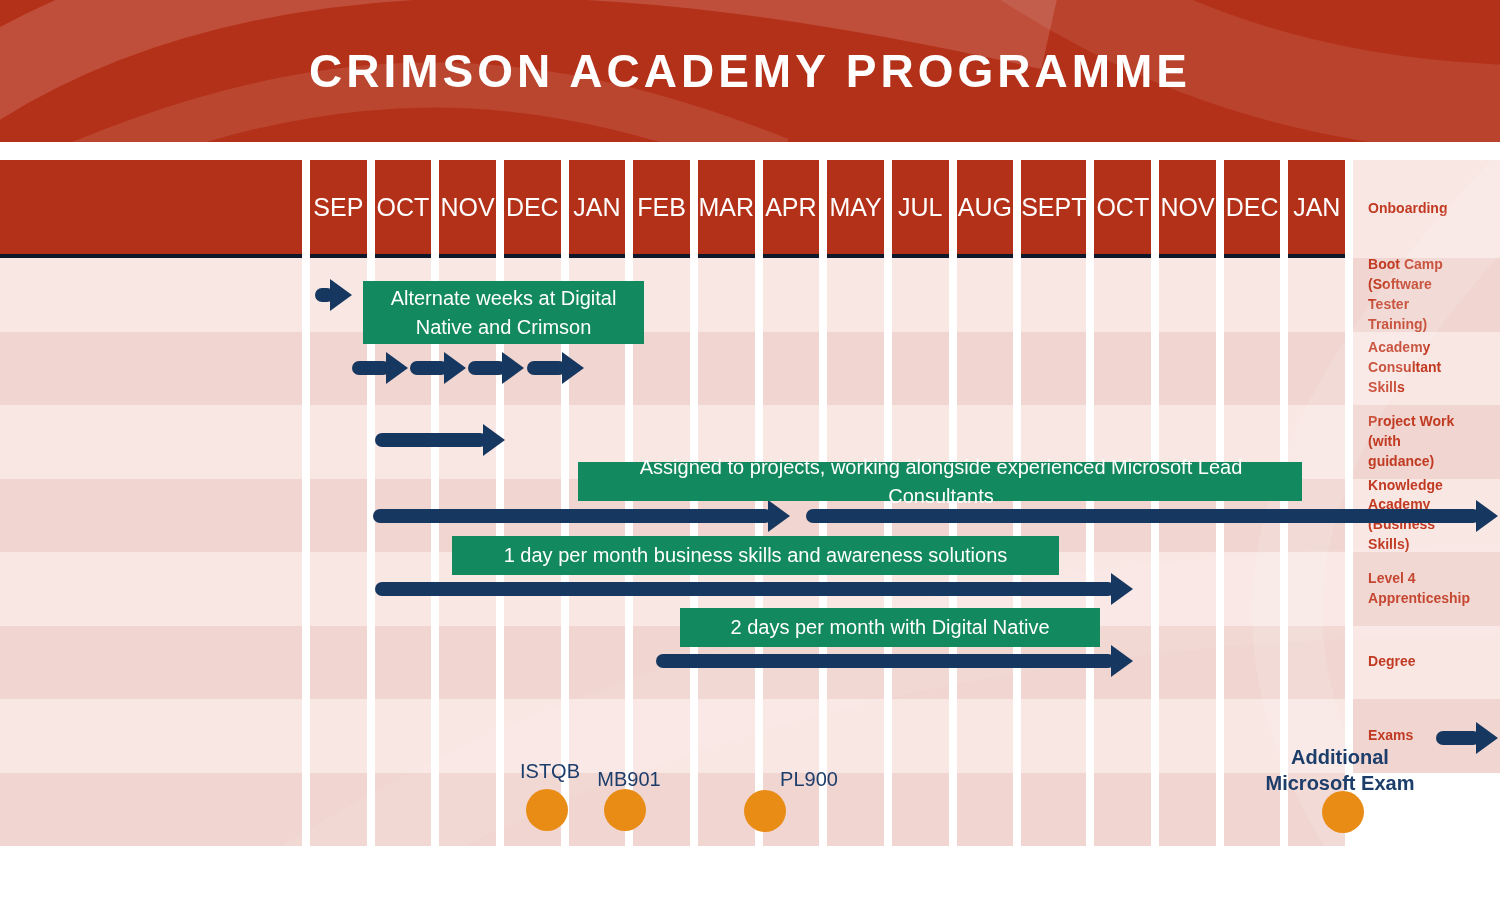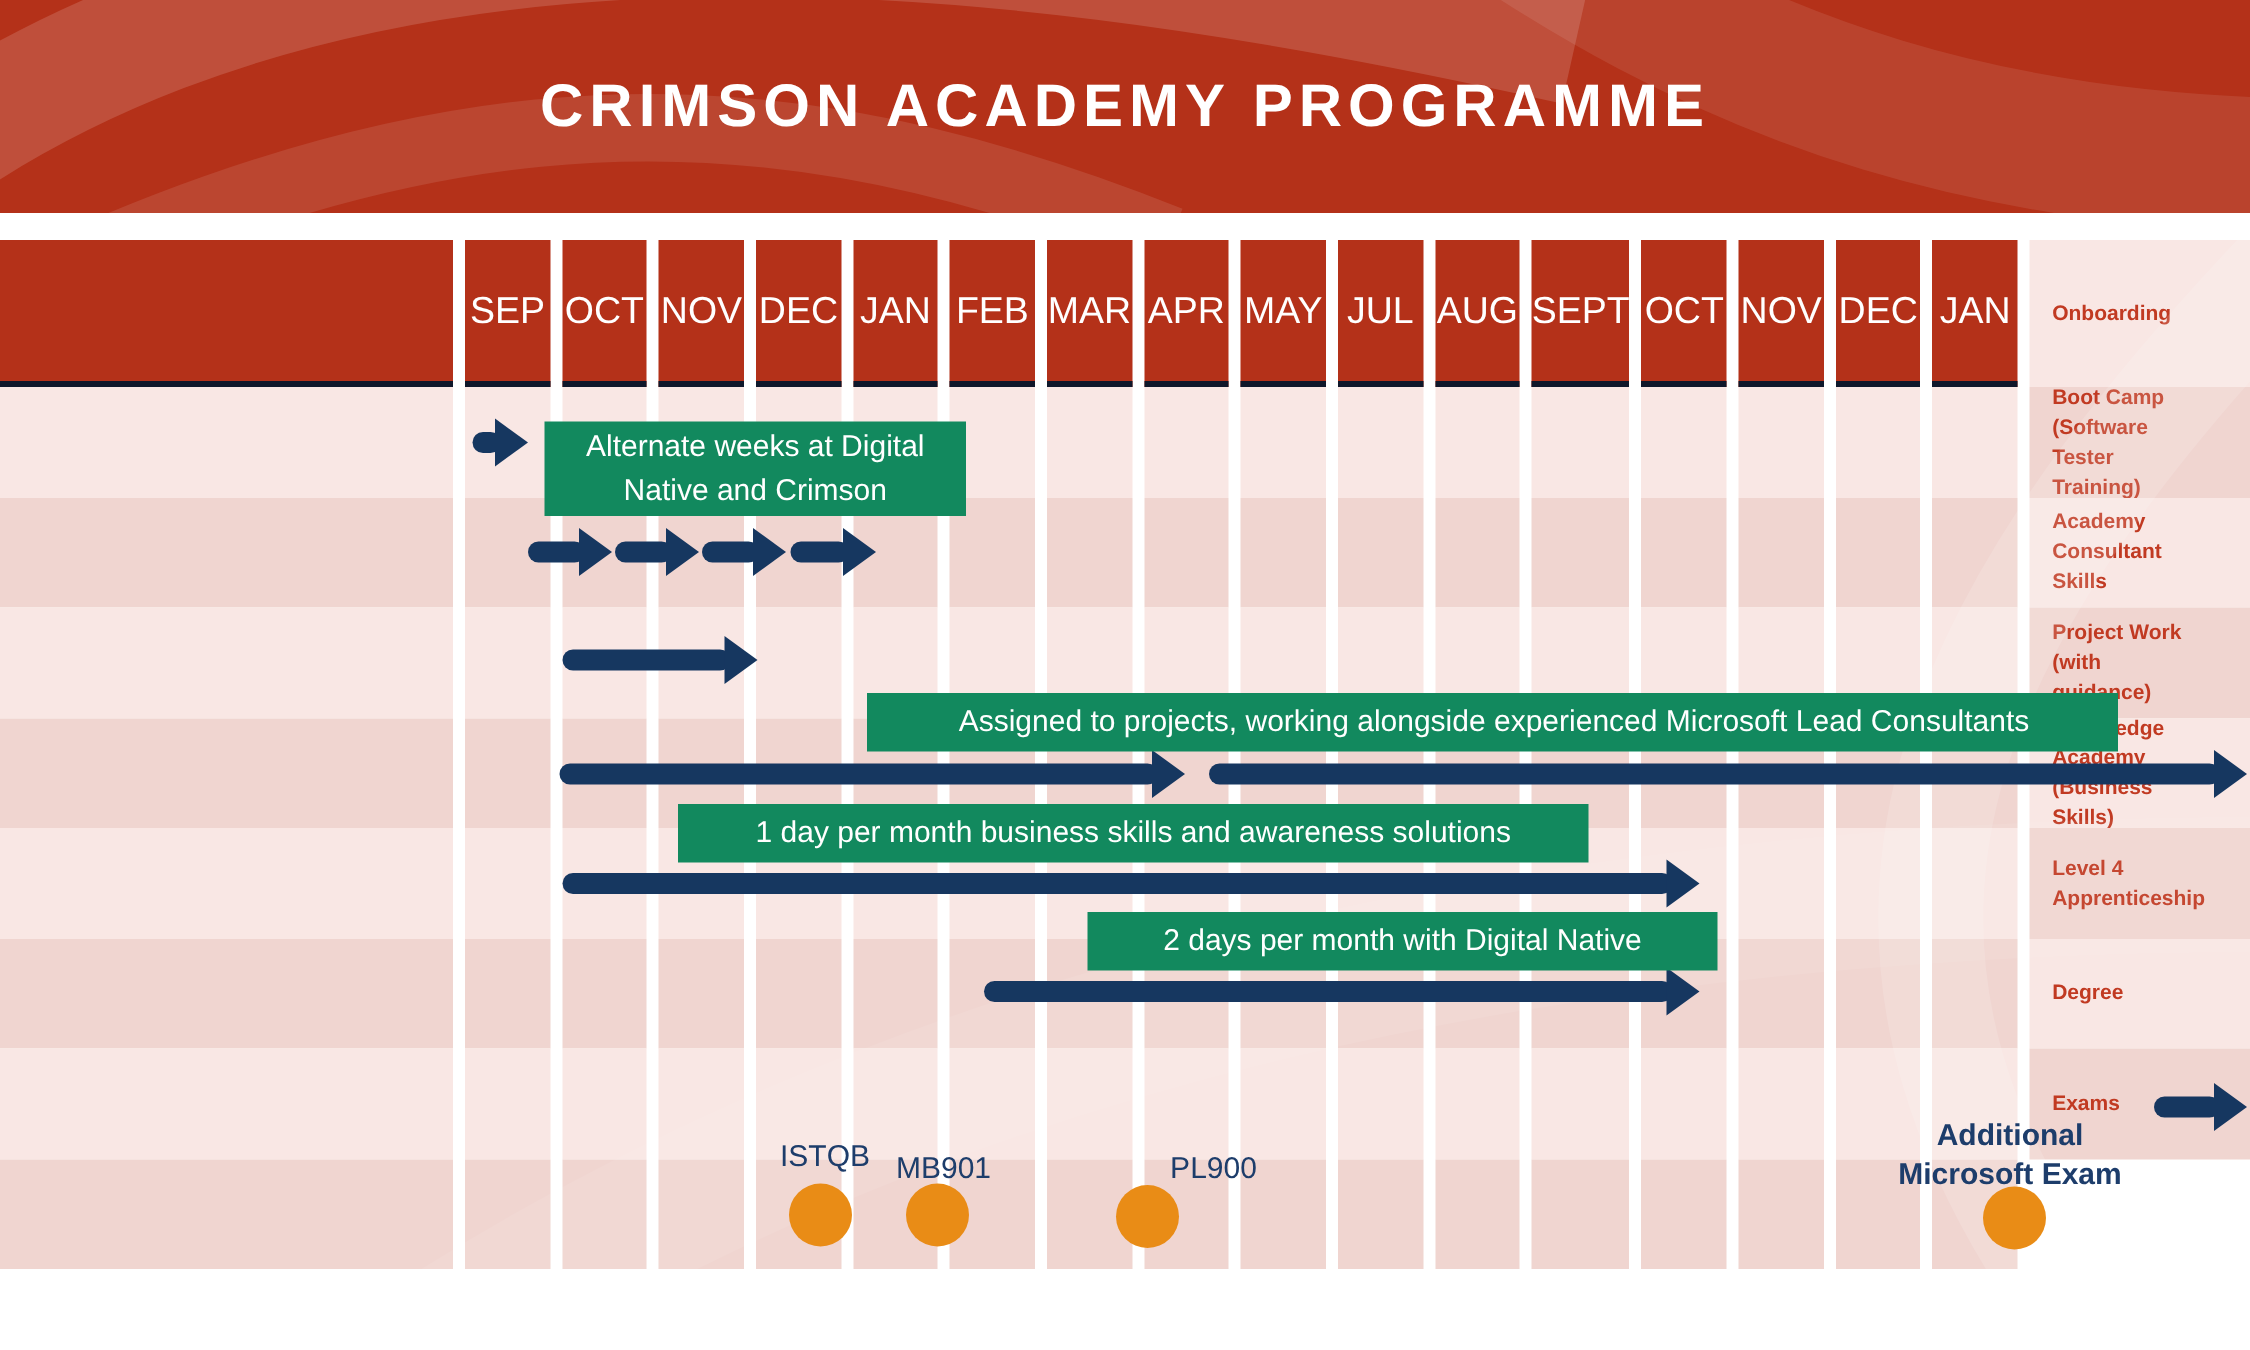--- a/index.html
+++ b/index.html
@@ -9,21 +9,21 @@
     font-family:"Liberation Sans", sans-serif; background:#ffffff;
   }
   
   .banner {
     position:absolute; left:0; top:0; width:1500px; height:142px;
     background:var(--banner-red,#b43119);
     display:flex; align-items:center; justify-content:center; overflow:hidden;
   }
   .banner svg { position:absolute; inset:0; }
   .title {
-    position:relative; color:#ffffff; font-size:40px; font-weight:700;
+    position:relative; color:#ffffff; font-size:46px; font-weight:700;
     letter-spacing:4px; white-space:nowrap;
   }
   
   .board { position:absolute; left:0; top:160px; width:1500px; height:686px; }
   .grid {
     position:absolute; inset:0; display:grid;
     grid-template-columns:302px repeat(17, 1fr);
     grid-template-rows:98px repeat(8, 73.5px);
     column-gap:8px; background:#ffffff;
   }
@@ -291,23 +291,23 @@
         </div>
         <div class="arrow" style="left: 656px; top: 485px; width: 477px;">
           <div class="arrow-line" style="width: 459px;"></div>
           <div class="arrow-head"></div>
         </div>
         <div class="arrow" style="left: 1436px; top: 562px; width: 62px;">
           <div class="arrow-line" style="width: 44px;"></div>
           <div class="arrow-head"></div>
         </div>
         <div class="callout" style="left: 363px; top: 121px; width: 281px; height: 63px;">Alternate weeks at Digital Native and Crimson</div>
-        <div class="callout" style="left: 578px; top: 302px; width: 834px; height: 39px; padding-left: 12px;">Assigned to projects, working alongside experienced Microsoft Lead Consultants</div>
+        <div class="callout" style="left: 578px; top: 302px; width: 724px; height: 39px; padding-left: 12px;">Assigned to projects, working alongside experienced Microsoft Lead Consultants</div>
         <div class="callout" style="left: 452px; top: 376px; width: 607px; height: 39px;">1 day per month business skills and awareness solutions</div>
-        <div class="callout" style="left: 680px; top: 448px; width: 420px; height: 39px; margin-left: 45px;">2 days per month with Digital Native</div>
+        <div class="callout" style="left: 680px; top: 448px; width: 420px; height: 39px;">2 days per month with Digital Native</div>
         <div class="exam-dot" style="left: 526px; top: 629px;"></div>
         <div class="exam-label" style="left: 430px; top: 598px;">ISTQB</div>
         <div class="exam-dot" style="left: 604px; top: 629px;"></div>
         <div class="exam-label" style="left: 509px; top: 606px;">MB901</div>
         <div class="exam-dot" style="left: 744px; top: 630px;"></div>
         <div class="exam-label" style="left: 649px; top: 606px; margin-left: 40px;">PL900</div>
         <div class="exam-dot" style="left: 1322px; top: 631px;"></div>
         <div class="exam-label narrow" style="left: 1255px; top: 584px; font-weight: bold;">Additional Microsoft Exam</div>
       </div>
   </div>

